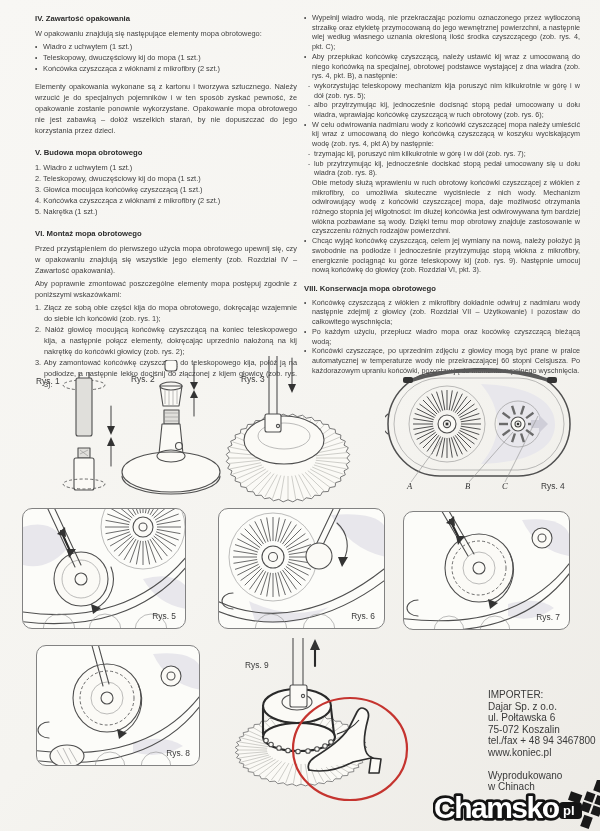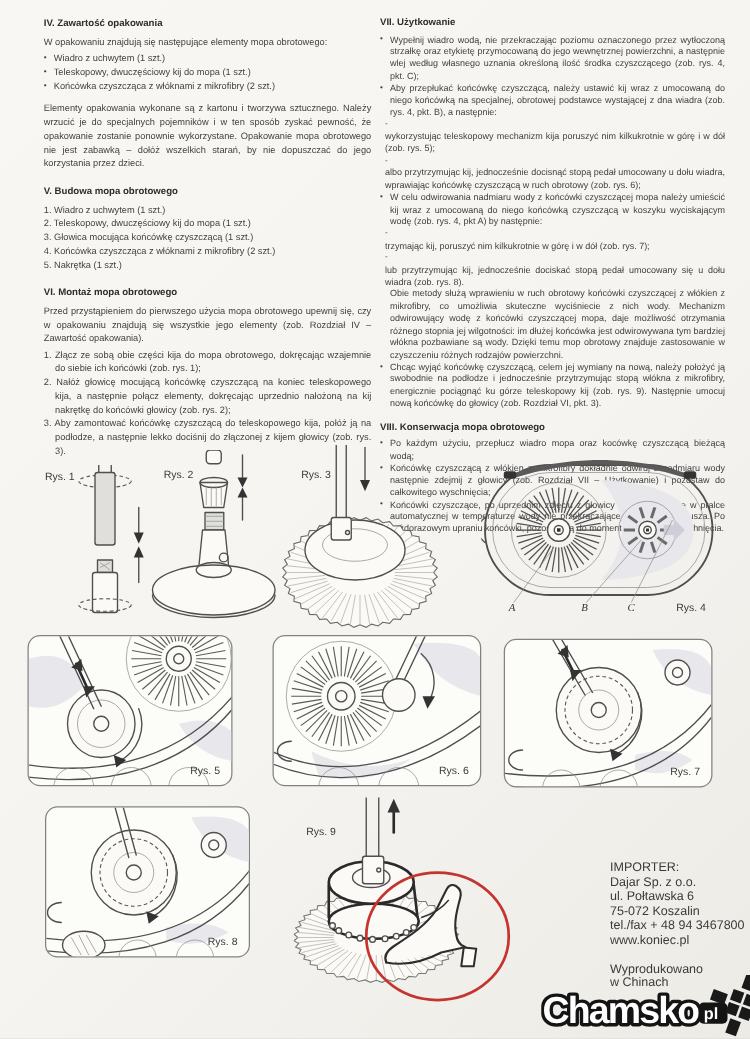--- a/index.html
+++ b/index.html
@@ -14,21 +14,21 @@
   .col.right { left: 304px; width: 276px; font-size: 7.2px; line-height: 9.7px; }
   .h { font-weight: 700; color: #2d2d2d; margin: 0 0 4px; font-size: 7.7px; }
   .sec { margin-bottom: 11px; }
   .col.right .sec { margin-bottom: 9px; }
   p, .t, .cont, .numline { text-align: justify; }
   .intro { margin-bottom: 2px; }
   .para  { margin-top: 7px; }
   .row { display: flex; align-items: flex-start; }
   .row .m { flex: 0 0 8px; font-size: 6.5px; }
   .row .t { flex: 1; }
-  .row.sub { padding-left: 4px; flex-direction: column; }
+  .row.sub { padding-left: 4px; }
   .row.sub .m { flex: 0 0 6px; }
   .cont { padding-left: 8px; }
   .numline { padding-left: 9px; text-indent: -9px; }
 
   .flabel { position: absolute; font-size: 8.4px; color: #3a3a3a; white-space: nowrap; }
   .abc { position: absolute; font-family: "Liberation Serif", serif; font-style: italic;
          font-size: 8.6px; color: #333; }
   .figsvg { position: absolute; }
   .figbox { position: absolute; border: 1.3px solid #828282; border-radius: 10px;
             background: #fcfcf9; overflow: hidden; }
@@ -76,29 +76,29 @@
       <div class="h">V. Budowa mopa obrotowego</div>
       <p class="numline">1. Wiadro z uchwytem (1 szt.)</p>
       <p class="numline">2. Teleskopowy, dwuczęściowy kij do mopa (1 szt.)</p>
       <p class="numline">3. Głowica mocująca końcówkę czyszczącą (1 szt.)</p>
       <p class="numline">4. Końcówka czyszcząca z włóknami z mikrofibry (2 szt.)</p>
       <p class="numline">5. Nakrętka (1 szt.)</p>
     </div>
     <div class="sec">
       <div class="h">VI. Montaż mopa obrotowego</div>
       <p class="intro">Przed przystąpieniem do pierwszego użycia mopa obrotowego upewnij się, czy w opakowaniu znajdują się wszystkie jego elementy (zob. Rozdział IV – Zawartość opakowania).</p>
+      <p class="intro">Aby poprawnie zmontować poszczególne elementy mopa postępuj zgodnie z poniższymi wskazówkami:</p>
       <p class="numline">1. Złącz ze sobą obie części kija do mopa obrotowego, dokręcając wzajemnie do siebie ich końcówki (zob. rys. 1);</p>
       <p class="numline">2. Nałóż głowicę mocującą końcówkę czyszczącą na koniec teleskopowego kija, a następnie połącz elementy, dokręcając uprzednio nałożoną na kij nakrętkę do końcówki głowicy (zob. rys. 2);</p>
       <p class="numline">3. Aby zamontować końcówkę czyszczącą do teleskopowego kija, połóż ją na podłodze, a następnie lekko dociśnij do złączonej z kijem głowicy (zob. rys. 3).</p>
     </div>
   </div>
 
   <div class="col right">
     <div class="sec">
-      <div class="h">VII. Użytkowanie</div>
       <div class="row">
           <span class="m">•</span>
           <span class="t">Wypełnij wiadro wodą, nie przekraczając poziomu oznaczonego przez wytłoczoną strzałkę oraz etykietę przymocowaną do jego wewnętrznej powierzchni, a następnie wlej według własnego uznania określoną ilość środka czyszczącego (zob. rys. 4, pkt. C);</span>
         </div>
       <div class="row">
           <span class="m">•</span>
           <span class="t">Aby przepłukać końcówkę czyszczącą, należy ustawić kij wraz z umocowaną do niego końcówką na specjalnej, obrotowej podstawce wystającej z dna wiadra (zob. rys. 4, pkt. B), a następnie:</span>
         </div>
       <div class="row sub">
           <span class="m">-</span>
@@ -123,25 +123,25 @@
       <p class="cont">Obie metody służą wprawieniu w ruch obrotowy końcówki czyszczącej z włókien z mikrofibry, co umożliwia skuteczne wyciśniecie z nich wody. Mechanizm odwirowujący wodę z końcówki czyszczącej mopa, daje możliwość otrzymania różnego stopnia jej wilgotności: im dłużej końcówka jest odwirowywana tym bardziej włókna pozbawiane są wody. Dzięki temu mop obrotowy znajduje zastosowanie w czyszczeniu różnych rodzajów powierzchni.</p>
       <div class="row">
           <span class="m">•</span>
           <span class="t">Chcąc wyjąć końcówkę czyszczącą, celem jej wymiany na nową, należy położyć ją swobodnie na podłodze i jednocześnie przytrzymując stopą włókna z mikrofibry, energicznie pociągnąć ku górze teleskopowy kij (zob. rys. 9). Następnie umocuj nową końcówkę do głowicy (zob. Rozdział VI, pkt. 3).</span>
         </div>
     </div>
     <div class="sec">
       <div class="h">VIII. Konserwacja mopa obrotowego</div>
       <div class="row">
           <span class="m">•</span>
+          <span class="t">Końcówkę czyszczącą z włókien z mikrofibry dokładnie odwiruj z nadmiaru wody następnie zdejmij z głowicy (zob. Rozdział VII – Użytkowanie) i pozostaw do całkowitego wyschnięcia;</span>
+        </div>
+      <div class="row">
+          <span class="m">•</span>
           <span class="t">Po każdym użyciu, przepłucz wiadro mopa oraz kocówkę czyszczącą bieżącą wodą;</span>
-        </div>
-      <div class="row">
-          <span class="m">•</span>
-          <span class="t">Końcówkę czyszczącą z włókien z mikrofibry dokładnie odwiruj z nadmiaru wody następnie zdejmij z głowicy (zob. Rozdział VII – Użytkowanie) i pozostaw do całkowitego wyschnięcia;</span>
         </div>
       <div class="row">
           <span class="m">•</span>
           <span class="t">Końcówki czyszczące, po uprzednim zdjęciu z głowicy mogą być prane w pralce automatycznej w temperaturze wody nie przekraczającej 60 stopni Celsjusza. Po każdorazowym upraniu końcówki, pozostaw ją do momentu zupełnego wyschnięcia.</span>
         </div>
     </div>
   </div>
 
   <span class="flabel" style="left:36px; top:376px;">Rys. 1</span>
   <svg class="figsvg" style="left:55px; top:372px;" width="70" height="134" viewBox="0 0 70 134">

